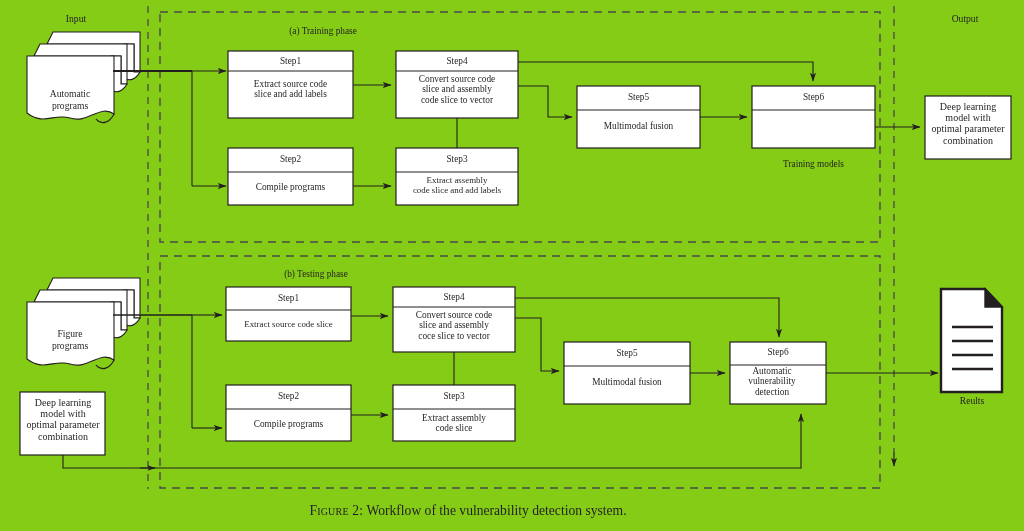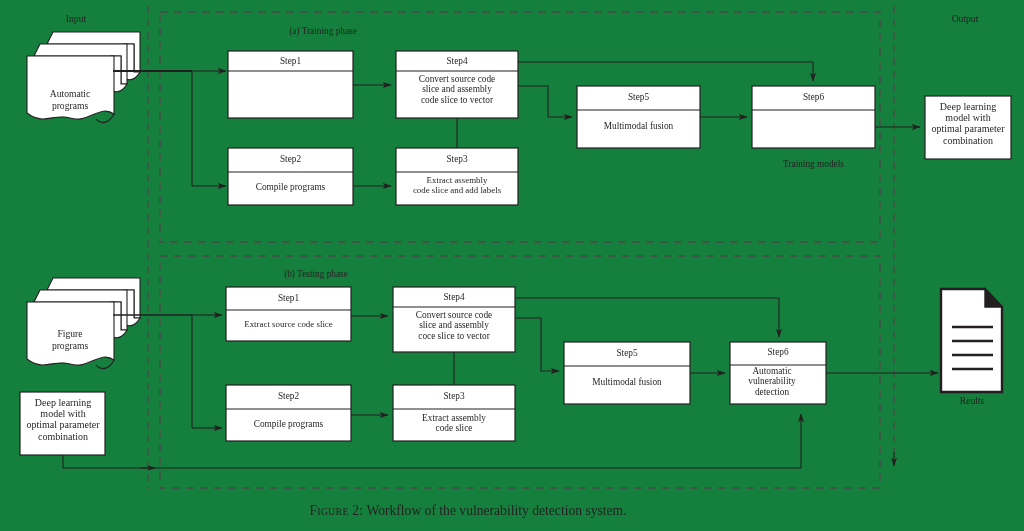--- a/index.html
+++ b/index.html
@@ -9,21 +9,21 @@
   }
   body {
     font-family: "Liberation Serif", "DejaVu Serif", serif;
     color: #231f20;
   }
   #page {
     position: relative;
     width: 1024px;
     height: 531px;
     overflow: hidden;
-    background: #15803d;
+    background: #84cc16;
   }
   #svg-layer {
     position: absolute;
     left: 0;
     top: 0;
     width: 1024px;
     height: 531px;
   }
   .lbl {
     position: absolute;
@@ -219,20 +219,22 @@
 
   <div class="lbl io-label" style="left:22px; top:14px; width:108px;">Input</div>
   <div class="lbl io-label" style="left:910px; top:14px; width:110px;">Output</div>
 
   <div class="lbl phase-label" style="left:213px; top:26px; width:220px;">(a) Training phase</div>
 
   <div class="lbl doc-label" style="left:30px; top:89px; width:80px;">Automatic</div>
   <div class="lbl doc-label" style="left:30px; top:101px; width:80px;">programs</div>
 
   <div class="lbl box-title" style="left:228px; top:56px; width:125px;">Step1</div>
+  <div class="lbl box-body" style="left:228px; top:79px; width:125px; white-space:pre-line;">Extract source code
+slice and add labels</div>
 
   <div class="lbl box-title" style="left:228px; top:154px; width:125px;">Step2</div>
   <div class="lbl box-body" style="left:228px; top:182px; width:125px; white-space:pre-line;">Compile programs</div>
 
   <div class="lbl box-title" style="left:396px; top:154px; width:122px;">Step3</div>
   <div class="lbl box-body" style="left:393px; top:176px; width:128px; white-space:pre-line; font-size:8.9px;">Extract assembly
 code slice and add labels</div>
 
   <div class="lbl box-title" style="left:396px; top:56px; width:122px;">Step4</div>
   <div class="lbl box-body" style="left:396px; top:74px; width:122px; white-space:pre-line;">Convert source code

